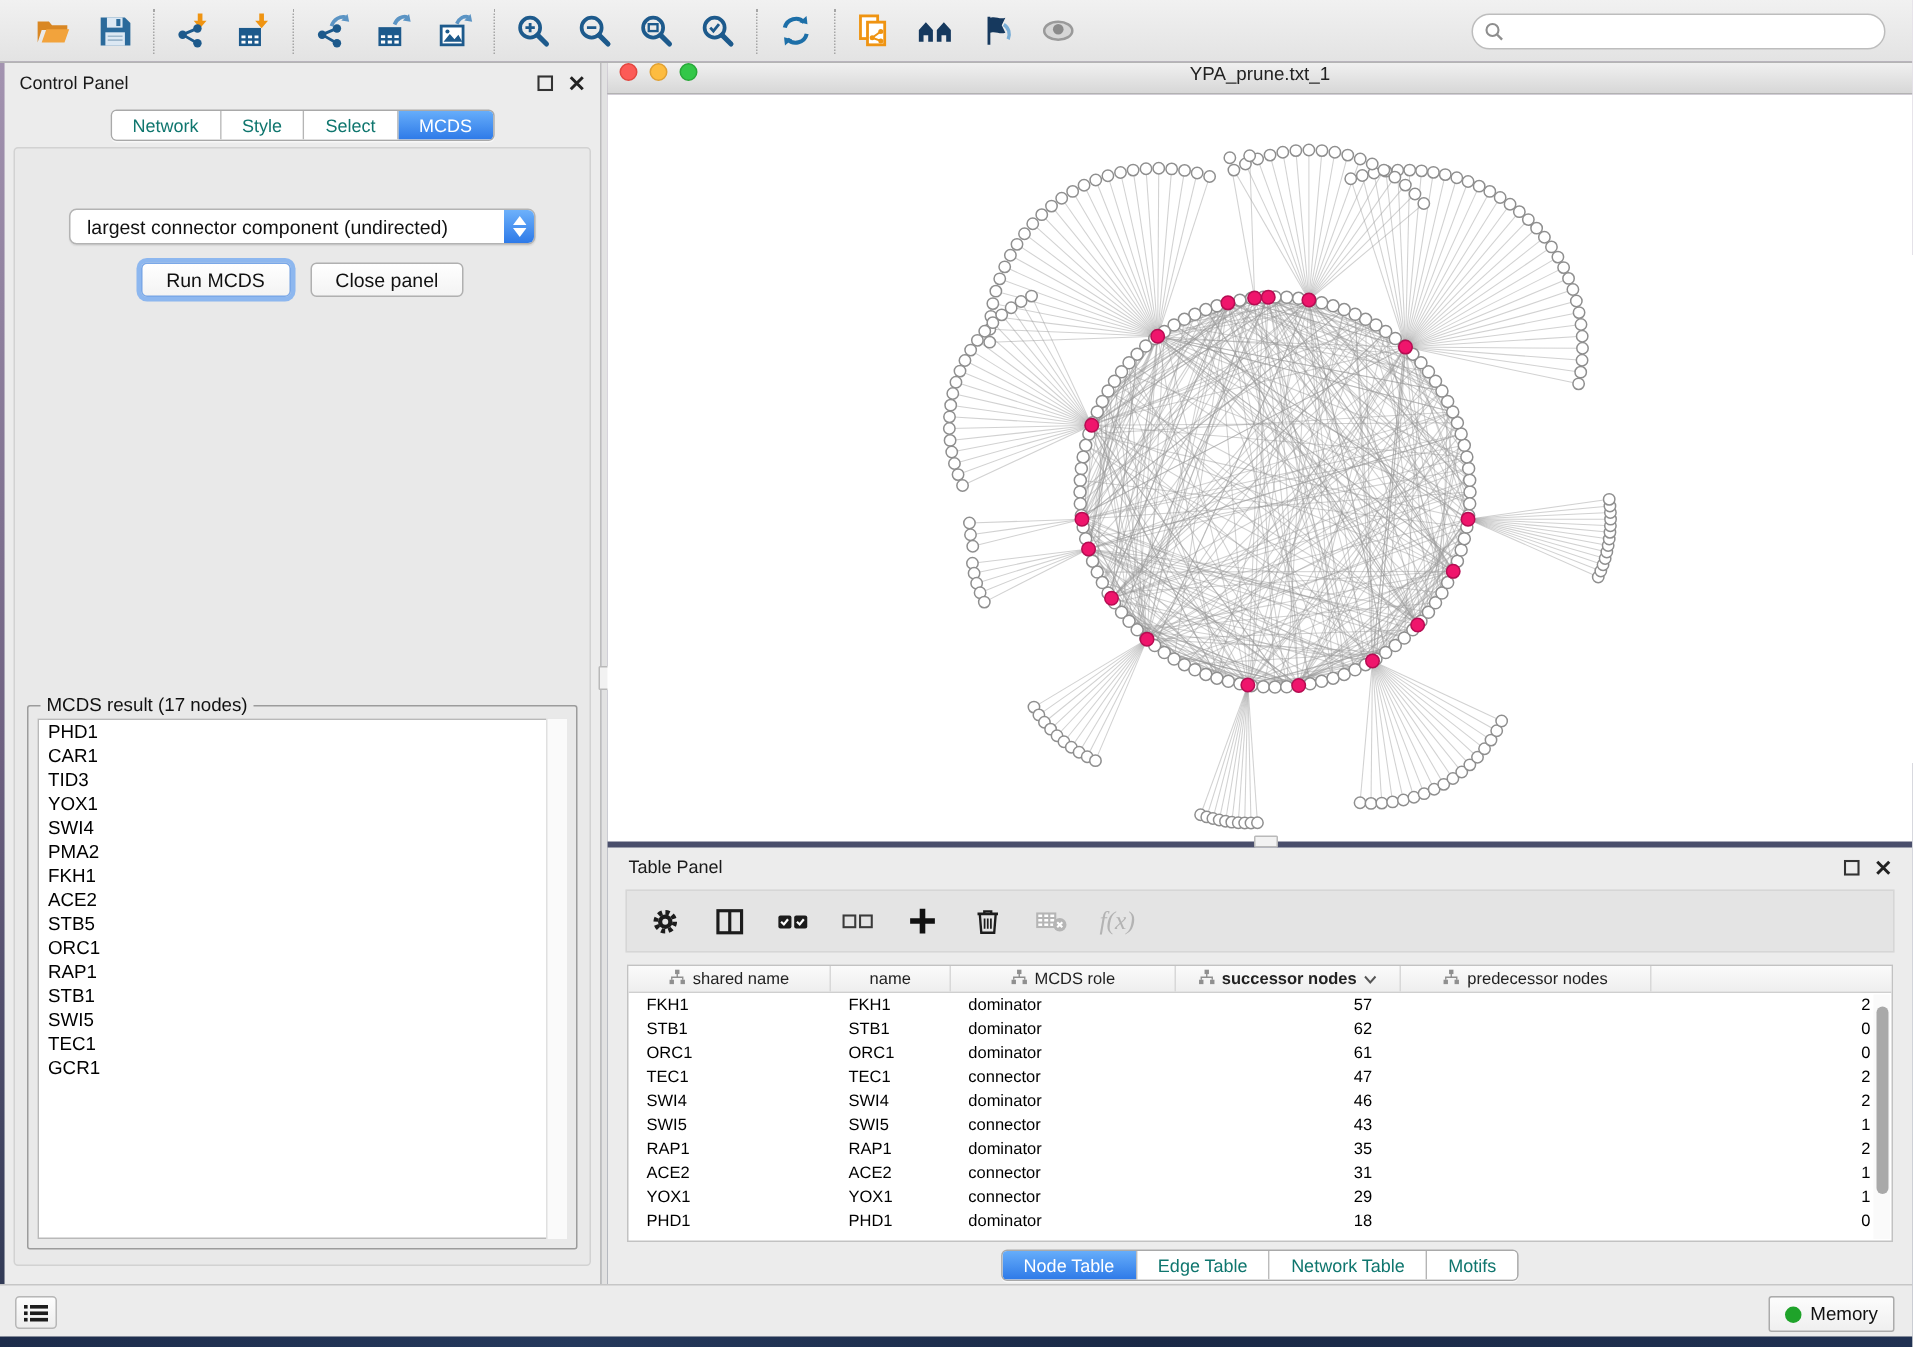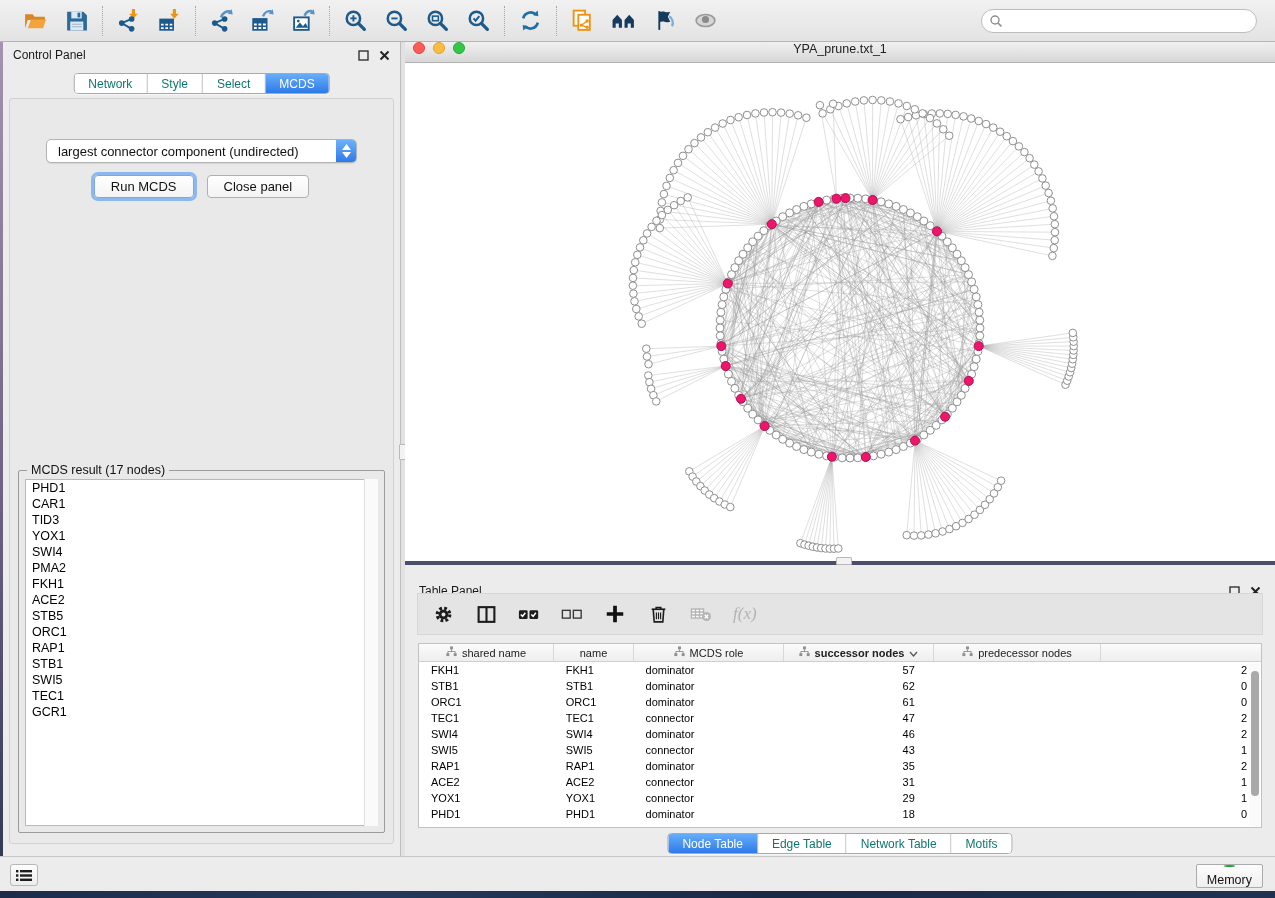--- a/index.html
+++ b/index.html
@@ -99,21 +99,21 @@
   .tp-tabs{ position:absolute; left:50%; transform:translateX(-50%); top:268px; }
 
   
   .statusbar{ position:absolute; left:0; top:856px; width:1275px; height:35px; background:#ececec;
     border-top:1px solid #c6c6c6; }
   .list-btn{ position:absolute; left:10px; top:7px; width:28px; height:22px;
     background:linear-gradient(#fdfdfd,#ededed); border:1px solid #b7b7b7; border-radius:3px;
     display:flex; align-items:center; justify-content:center; }
   .memory-btn{ position:absolute; right:12px; top:7px; height:24px; background:linear-gradient(#fcfcfc,#efefef);
     border:1px solid #ababab; border-radius:2px; display:flex; align-items:center; gap:6px;
-    padding:0 10px; font-size:12.5px; color:#111;flex-direction:column; }
+    padding:0 10px; font-size:12.5px; color:#111; }
   .mem-dot{ width:11px; height:11px; border-radius:50%; background:#1fa32a; }
 
   .win-ctl{ display:flex; align-items:center; justify-content:center; }
 </style>
 </head>
 <body>
 
 <div class="screen">
 
   <div class="toolbar">
@@ -1220,21 +1220,21 @@
             <circle cx="563.8" cy="317.9" r="4.5" fill="#ef156c" stroke="#b50d52" stroke-width="1"></circle>
             <circle cx="573.7" cy="283.1" r="4.5" fill="#ef156c" stroke="#b50d52" stroke-width="1"></circle>
           </g>
         </svg>
     </div>
   </div>
 
   <div class="h-handle"></div>
 
   <div class="table-panel">
-    <div class="panel-titlebar" style="padding:0 14px;margin-top:13px;">
+    <div class="panel-titlebar" style="padding:0 14px;">
       <span class="panel-title">Table Panel</span>
       <span class="panel-title-icons">
         <span class="win-ctl">
           <svg width="11" height="11" viewBox="0 0 11 11">
               <rect x="1" y="1" width="9" height="9" fill="none" stroke="#333" stroke-width="1.4"></rect>
             </svg>
         </span>
         <span class="win-ctl">
           <svg width="11" height="11" viewBox="0 0 11 11">
               <path d="M1.5 1.5 L9.5 9.5 M9.5 1.5 L1.5 9.5" stroke="#222" stroke-width="2"></path>

